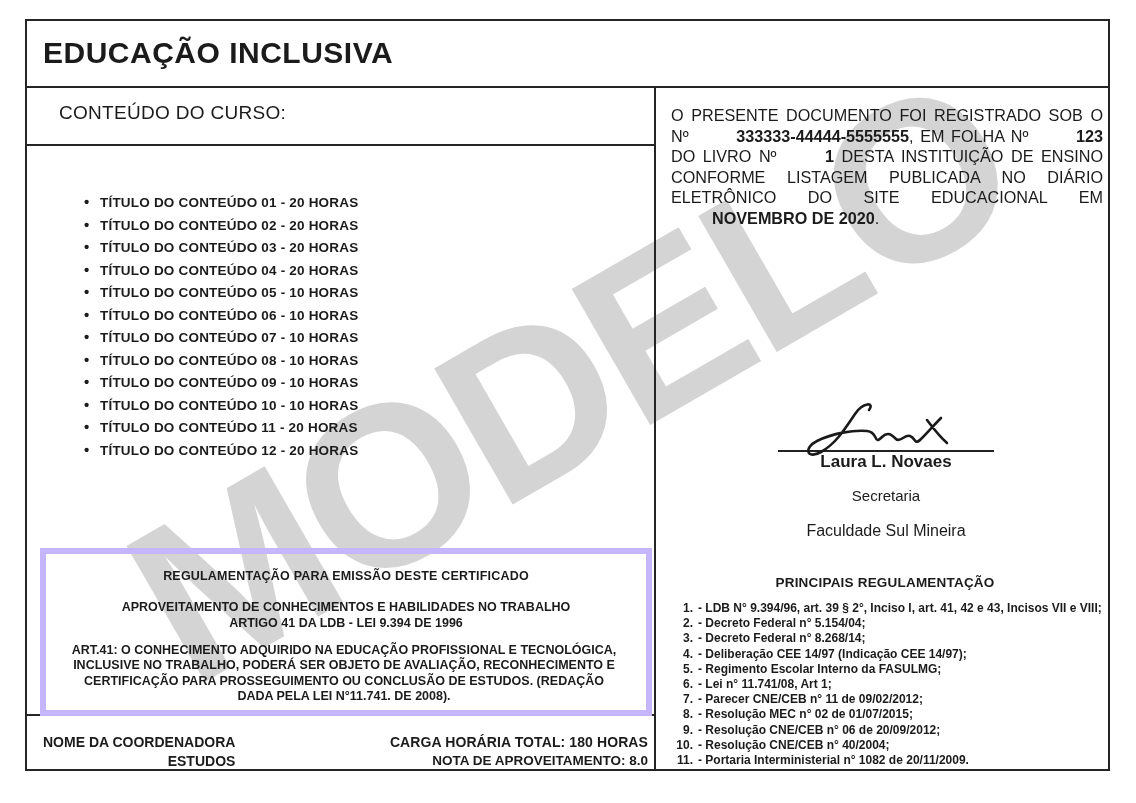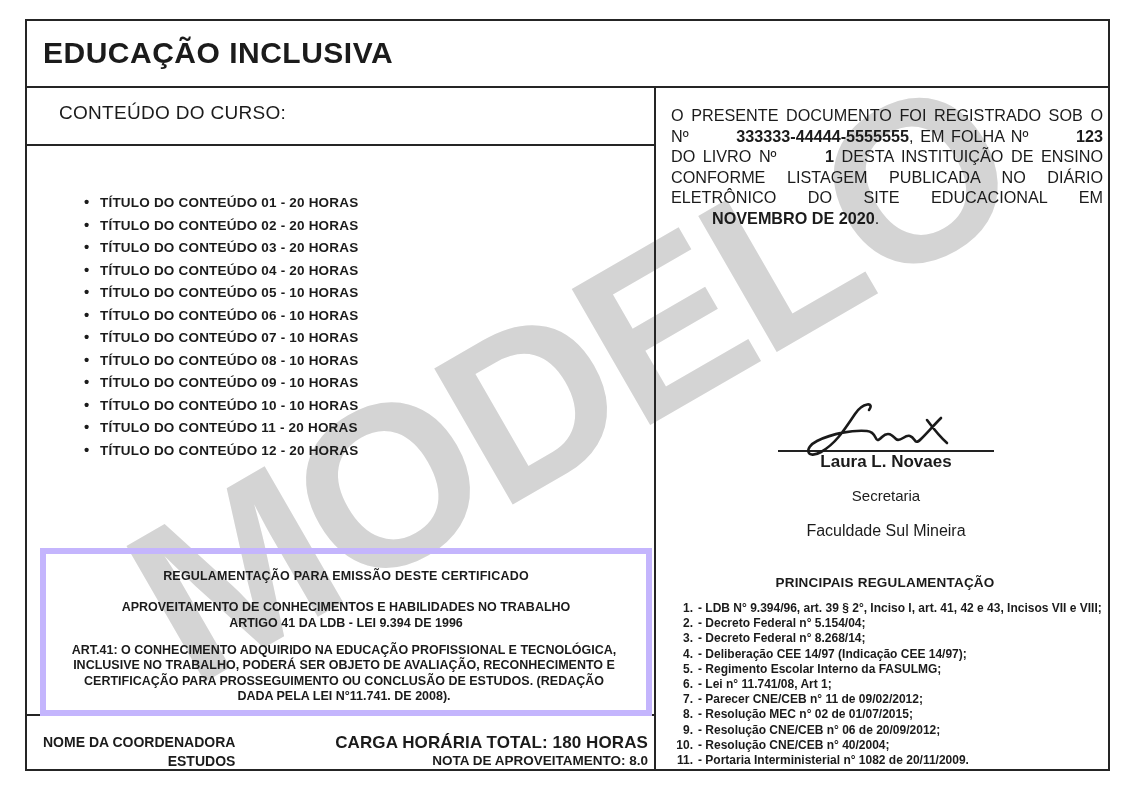--- a/index.html
+++ b/index.html
@@ -40,21 +40,21 @@
   .rb-sub { font-size:12.5px; line-height:15.5px; }
   .rb-body { font-size:12.5px; line-height:15.3px; padding:12px 28px 0 24px; }
 
   
   .coord-left { position:absolute; left:43px; top:733px; display:flex; gap:12px; font-weight:bold; }
   .coord-label { font-size:14px; line-height:19px; }
   .coord-name-col { text-align:right; }
   .coord-name { font-size:14px; line-height:19px; }
   .coord-role { font-size:14px; line-height:19px; }
   .coord-right { position:absolute; right:488px; top:734px; text-align:right; font-weight:bold; }
-  .workload { font-size:17px; line-height:17px; letter-spacing:0.1px; }
+  .workload { font-size:14px; line-height:17px; letter-spacing:0.1px; }
   .grade { font-size:13.5px; line-height:19px; }
 
   
   .registration { position:absolute; left:671px; top:105px; width:432px; font-size:16.2px;
                   line-height:20.5px; text-align:justify; }
   .registration .b { font-weight:bold;margin-left:41px; }
 
   .signature-block { position:absolute; left:740px; top:400px; width:292px; text-align:center; }
   .sig-svg { display:block; margin:0 auto -10px auto; }
   .sig-line { width:216px; height:2px; background:#222; margin:0 auto; }

